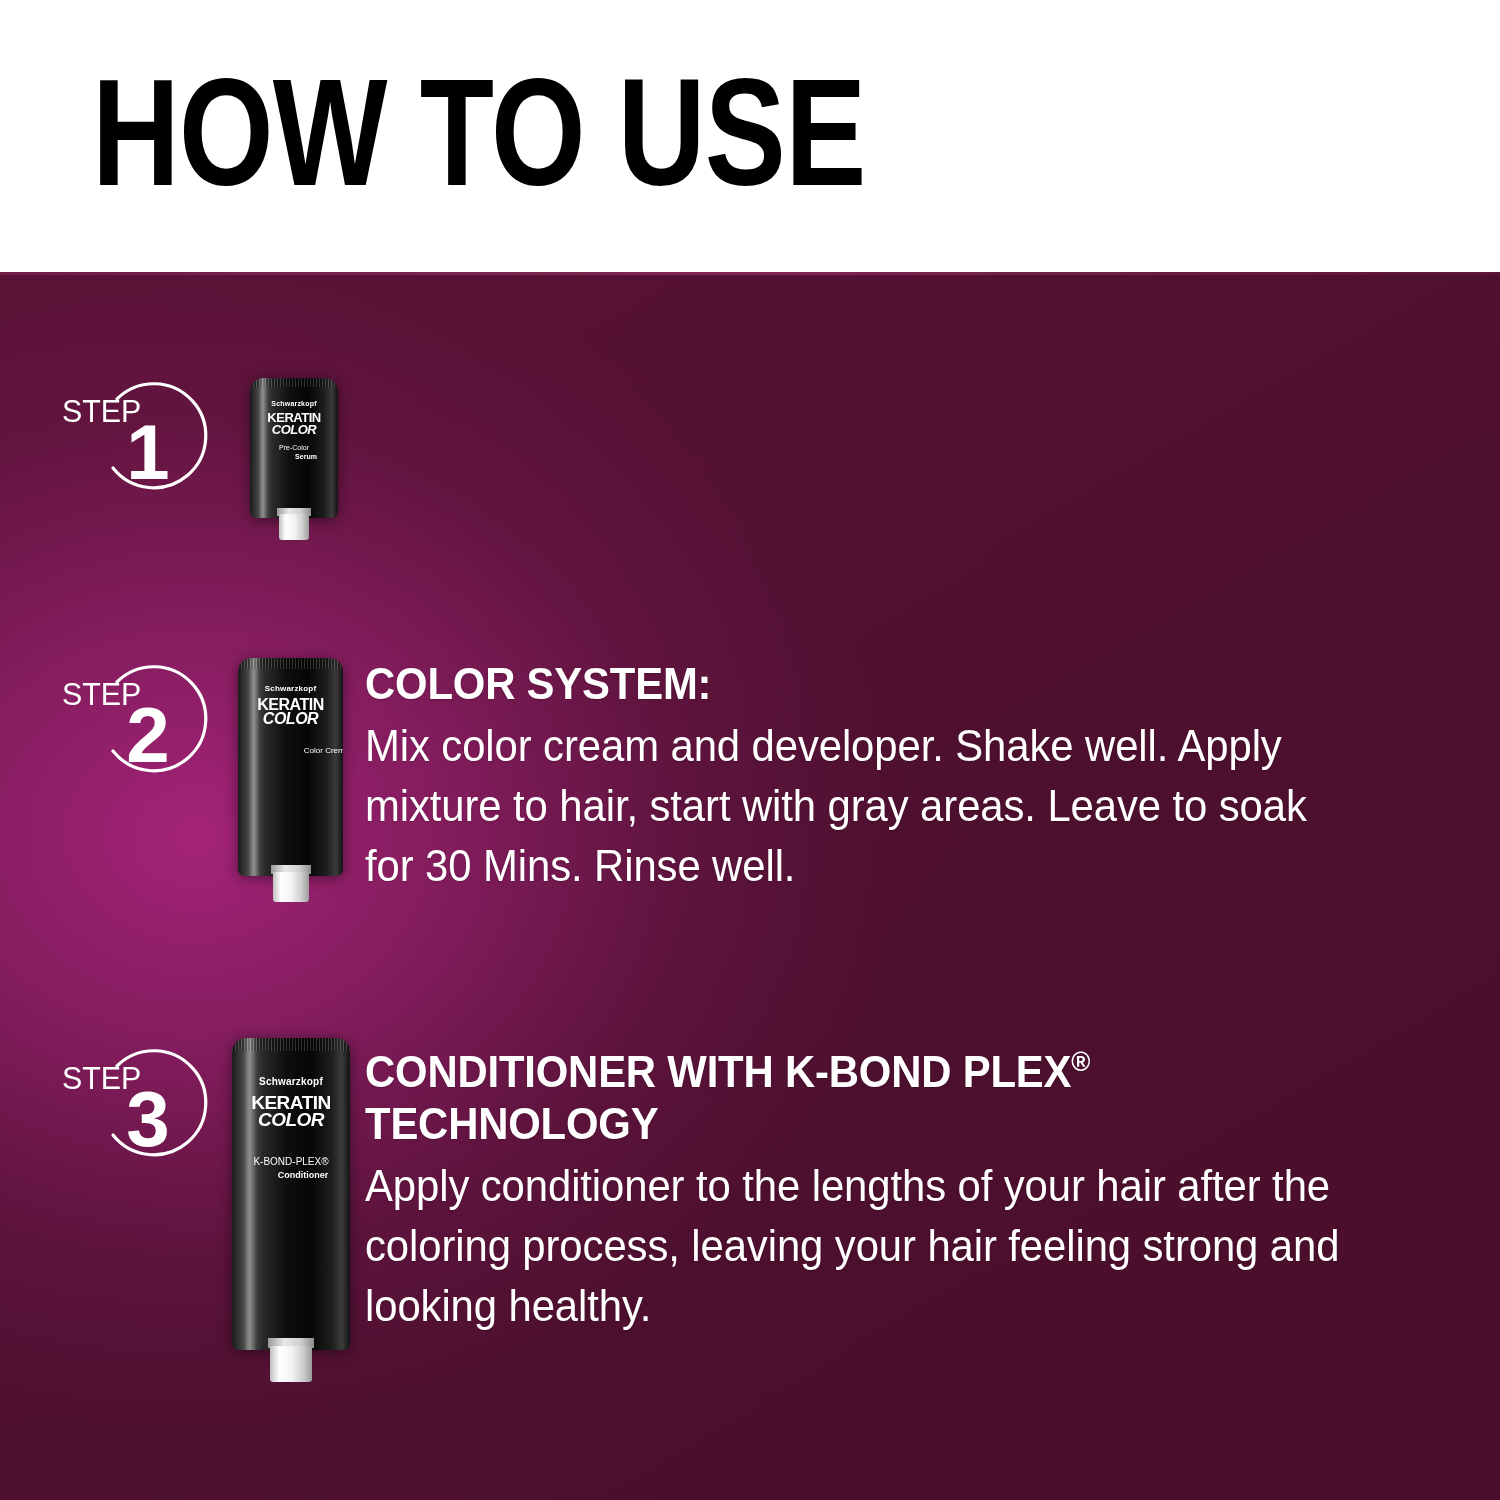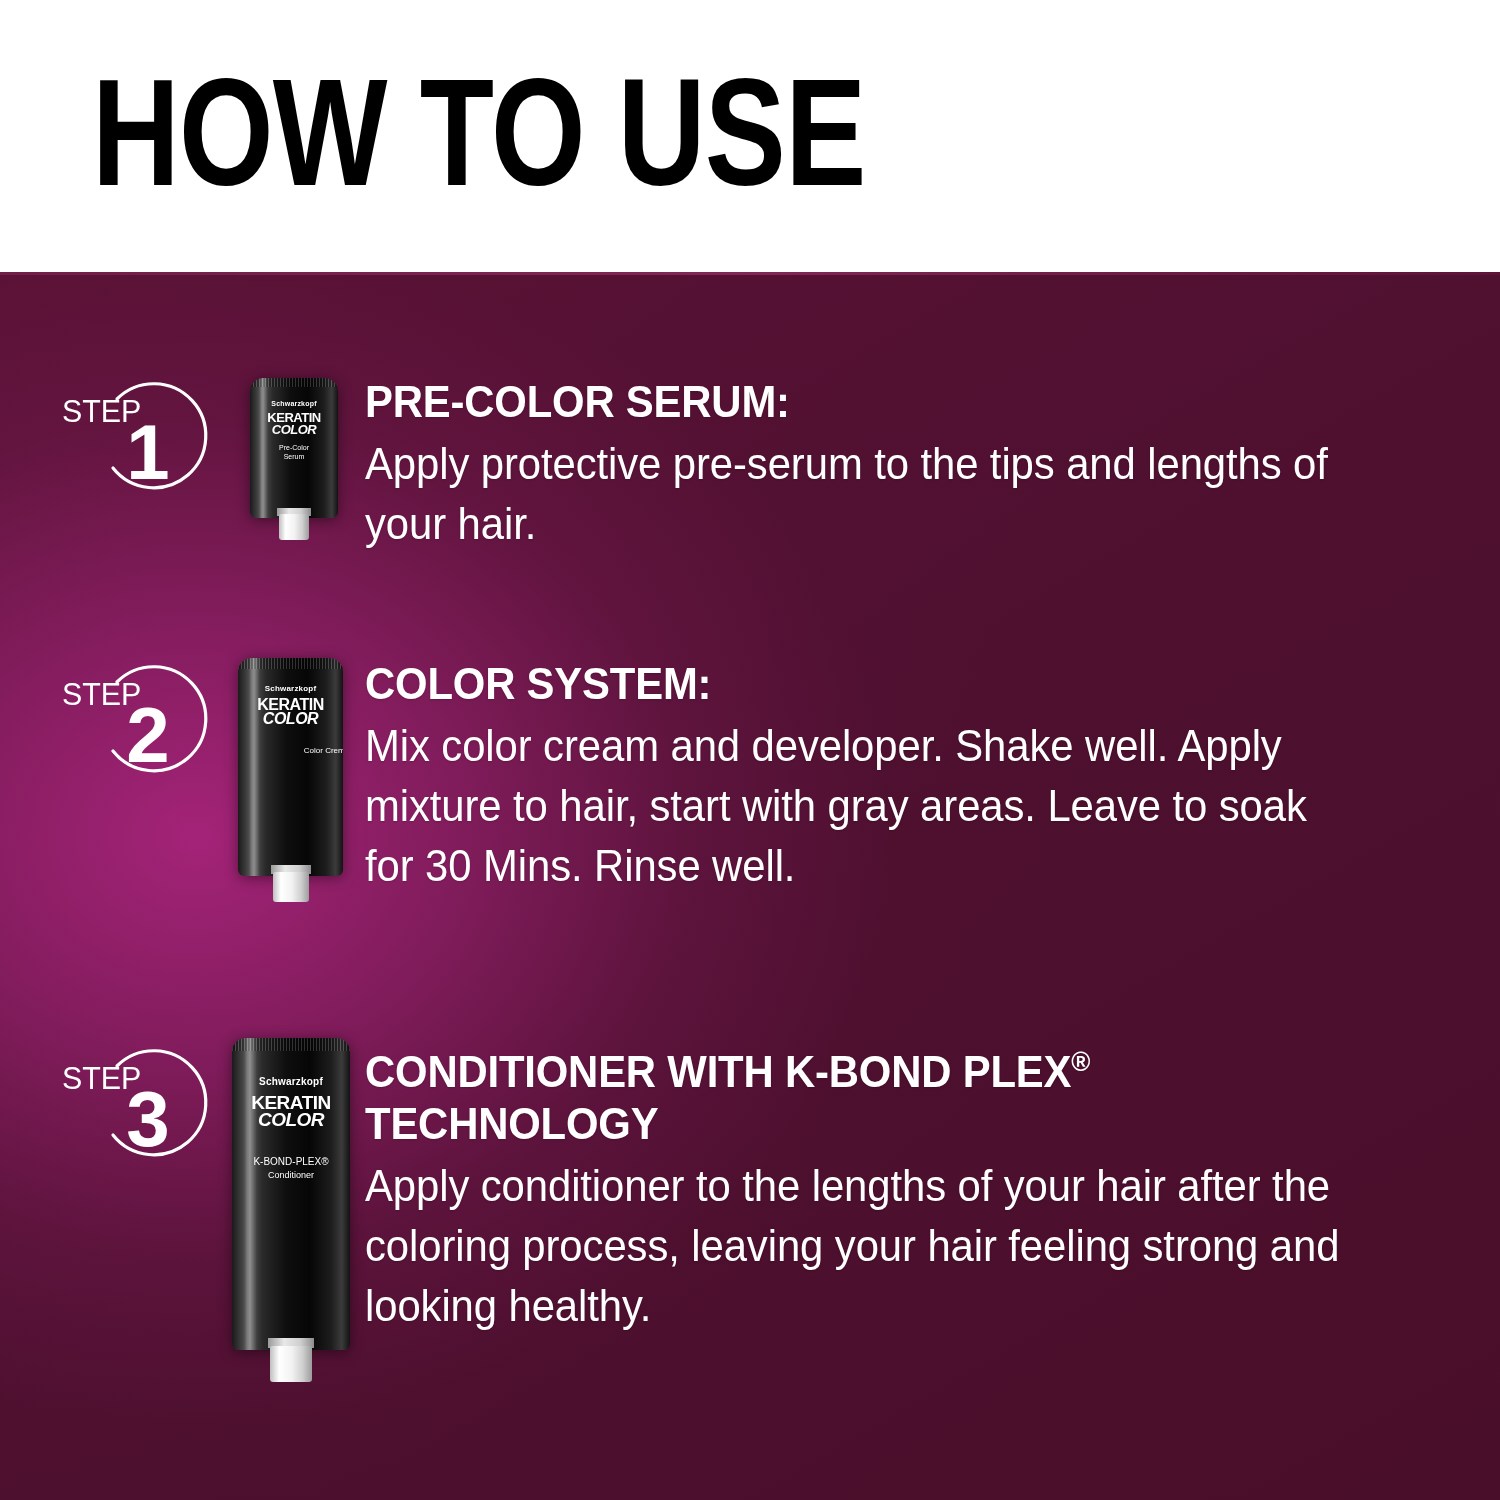--- a/index.html
+++ b/index.html
@@ -139,21 +139,21 @@
   .tube-label {
     position:absolute;
     left:0; width:100%;
     text-align:center;
     color:#ffffff;
   }
   .t-brand   { font-weight:700; letter-spacing:.2px; }
   .t-kline1  { font-weight:700; letter-spacing:-.5px; }
   .t-kline2  { font-weight:700; letter-spacing:-.5px;font-style:italic; }
   .t-variant { font-weight:400; }
-  .t-sub     { font-weight:400; }
+  .t-sub     { font-weight:700;margin-left:12px; }
 
   .tube-cap {
     position:absolute;
     left:50%;
     transform:translateX(-50%);
     background:linear-gradient(90deg,#bfbfbf 0%,#ffffff 22%,#f2f2f2 52%,#cfcfcf 78%,#9c9c9c 100%);
     border-radius:2px 2px 3px 3px;
   }
   .tube-neck {
     position:absolute;
@@ -222,24 +222,20 @@
           <div class="tube-label t-brand" style="top:22px; font-size:7px;">Schwarzkopf</div>
           <div class="tube-label t-kline1" style="top:32px; font-size:13px;">KERATIN</div>
           <div class="tube-label t-kline2" style="top:44px; font-size:13px;">COLOR</div>
           <div class="tube-label t-variant" style="top:66px; font-size:7px;">Pre-Color</div>
           <div class="tube-label t-sub" style="top:75px; font-size:7px;">Serum</div>
         </div>
         <div class="tube-neck" style="top:136px; width:34px; height:8px;"></div>
         <div class="tube-cap" style="top:142px; width:30px; height:26px;"></div>
       </div>
 
-      <div class="step-text">
-        <div class="step-heading">PRE-COLOR SERUM:</div>
-        <div class="step-body">Apply protective pre-serum to the tips and lengths of your hair.</div>
-      </div>
     </div>
 
     <div class="step-row" id="step-row-2">
 
       <div class="badge">
         <div class="badge-ring">
           <svg viewBox="0 0 118 118" aria-hidden="true">
             <path d="M 23 17 A 52 52 0 1 1 19 86" fill="none" stroke="#ffffff" stroke-width="3.2" stroke-linecap="round"></path>
           </svg>
         </div>

